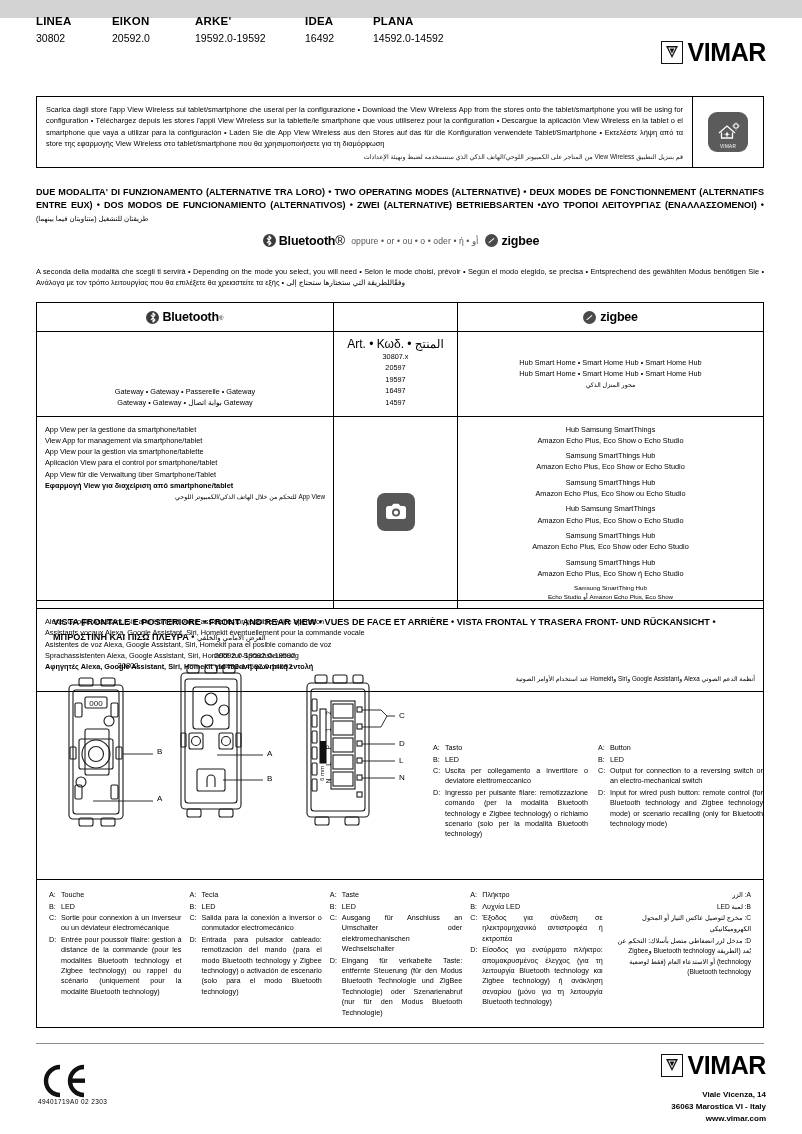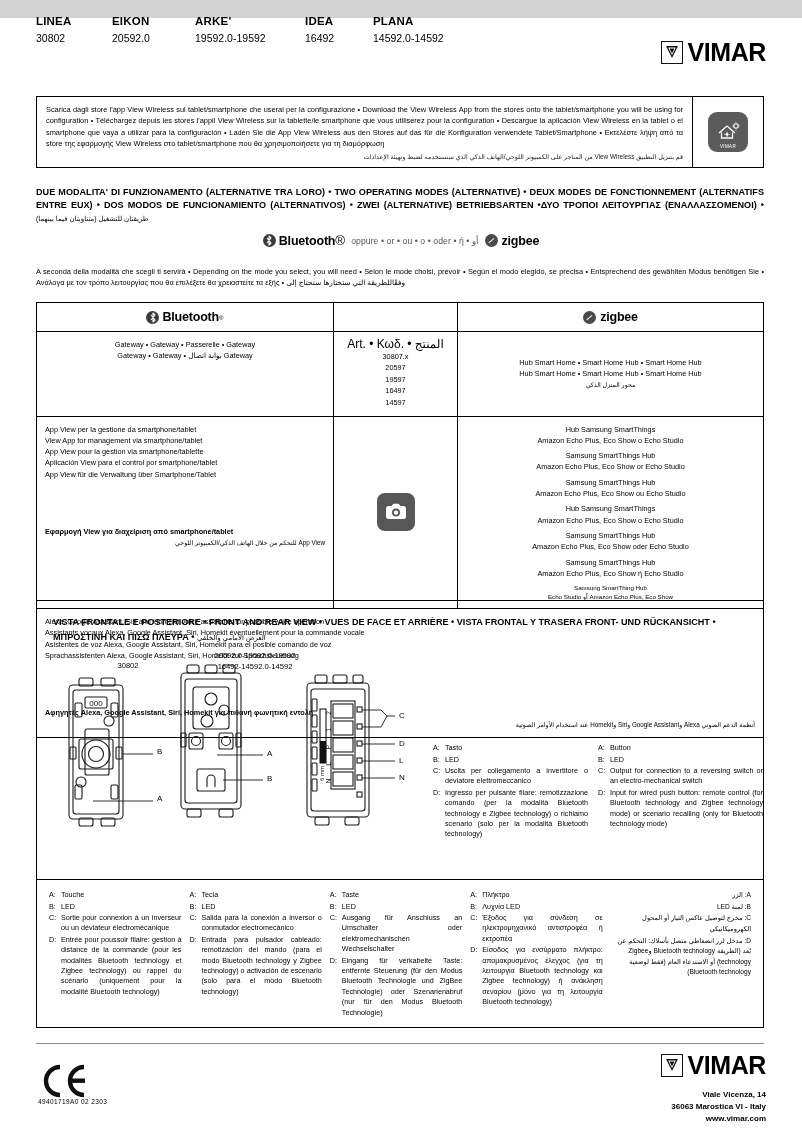--- a/index.html
+++ b/index.html
@@ -141,21 +141,21 @@
   .c-bt { width: 297px; border-right: 1px solid #000; box-sizing: border-box; }
   .c-art { width: 124px; border-right: 1px solid #000; box-sizing: border-box; }
   .c-zb { flex: 1; box-sizing: border-box; }
   .t-head .c-bt, .t-head .c-art, .t-head .c-zb {
     display: flex; align-items: center; justify-content: center; height: 28px;
   }
   .t-head .c-art { border-right: 1px solid #000; }
   .cell { padding: 7px 8px; }
   .cell.center { text-align: center; }
   .line { line-height: 11.3px; }
-  .line.bold { font-weight: bold; margin-top: 46px; }
+  .line.bold { font-weight: bold; }
   .line.ar { text-align: right; direction: rtl; font-size: 6.3px; }
   .art-list { text-align: center; line-height: 11.6px; padding: 7px 4px; }
   .art-head { font-size: 12px; }
   .zb-cell { display: flex; align-items: center; justify-content: center; }
   .zb-stack { text-align: center; }
   .zb-stack .pair { margin-bottom: 4px; }
   .zb-stack .small-ar { font-size: 6.2px; line-height: 9px; }
   .icon-cell {
     display: flex; align-items: center; justify-content: center;
   }
@@ -343,21 +343,21 @@
       <div class="c-art"></div>
       <div class="c-zb">
         <span class="zb-logo">
           <span class="zb-badge"></span>
           <span class="zb-word">zigbee</span>
         </span>
       </div>
     </div>
 
     <div class="t-row">
-      <div class="c-bt cell center" style="display:flex;align-items:flex-start;justify-content:center;">
+      <div class="c-bt cell center" style="display:flex;align-items:flex-end;justify-content:center;">
         <div>
           <div class="line">Gateway • Gateway • Passerelle • Gateway</div>
           <div class="line">Gateway • Gateway • بوابة اتصال Gateway</div>
         </div>
       </div>
       <div class="c-art art-list">
         <div class="art-head">Art. • Κωδ. • المنتج</div>
         <div>30807.x</div>
         <div>20597</div>
         <div>19597</div>

